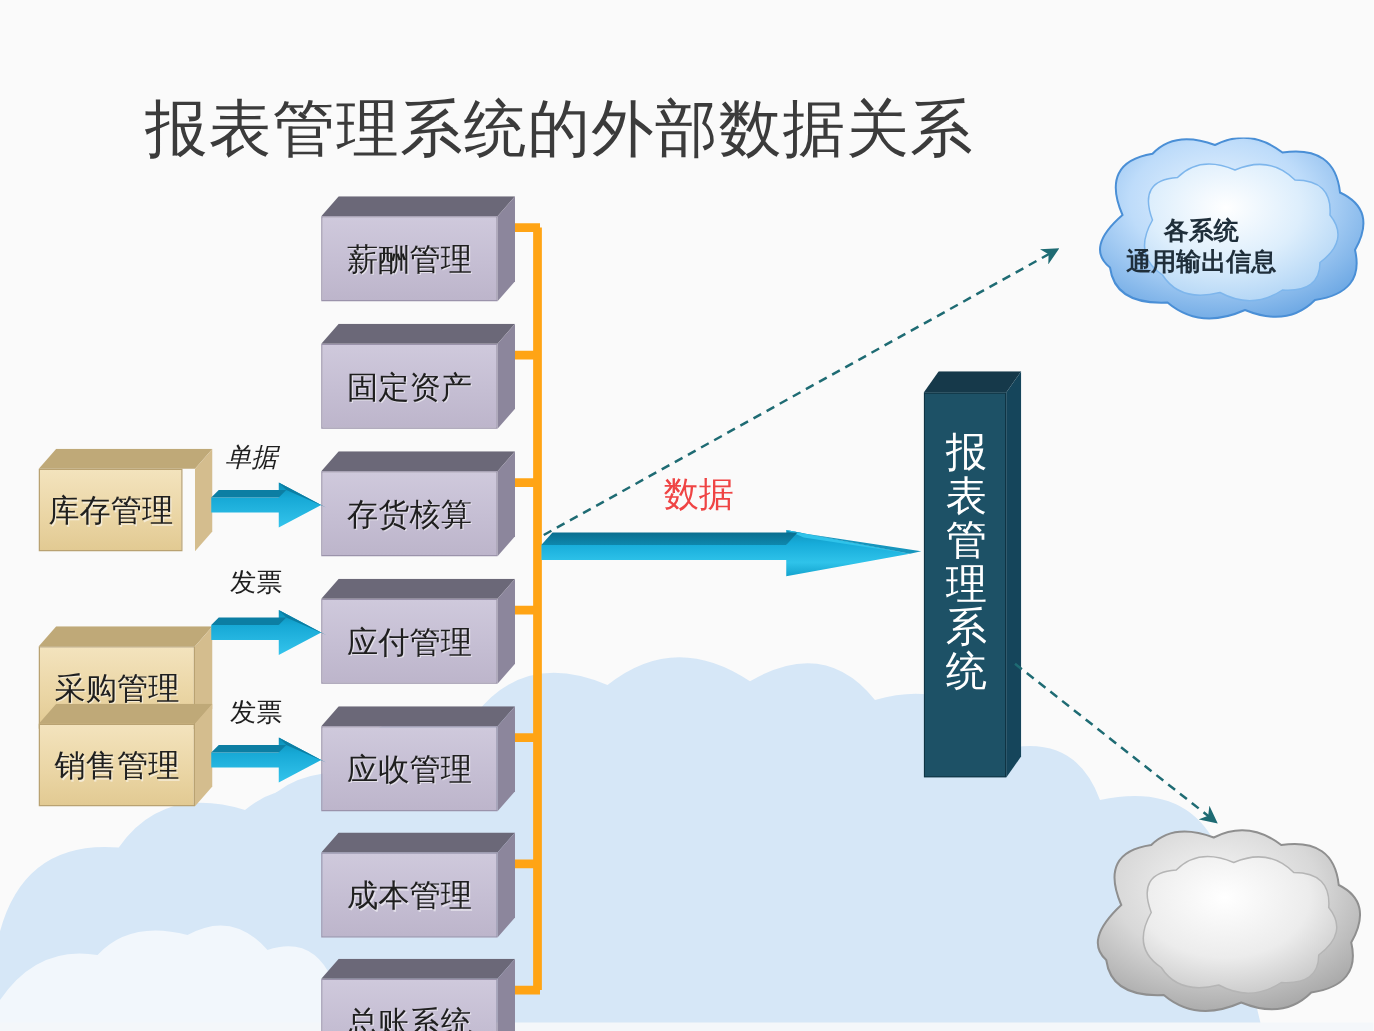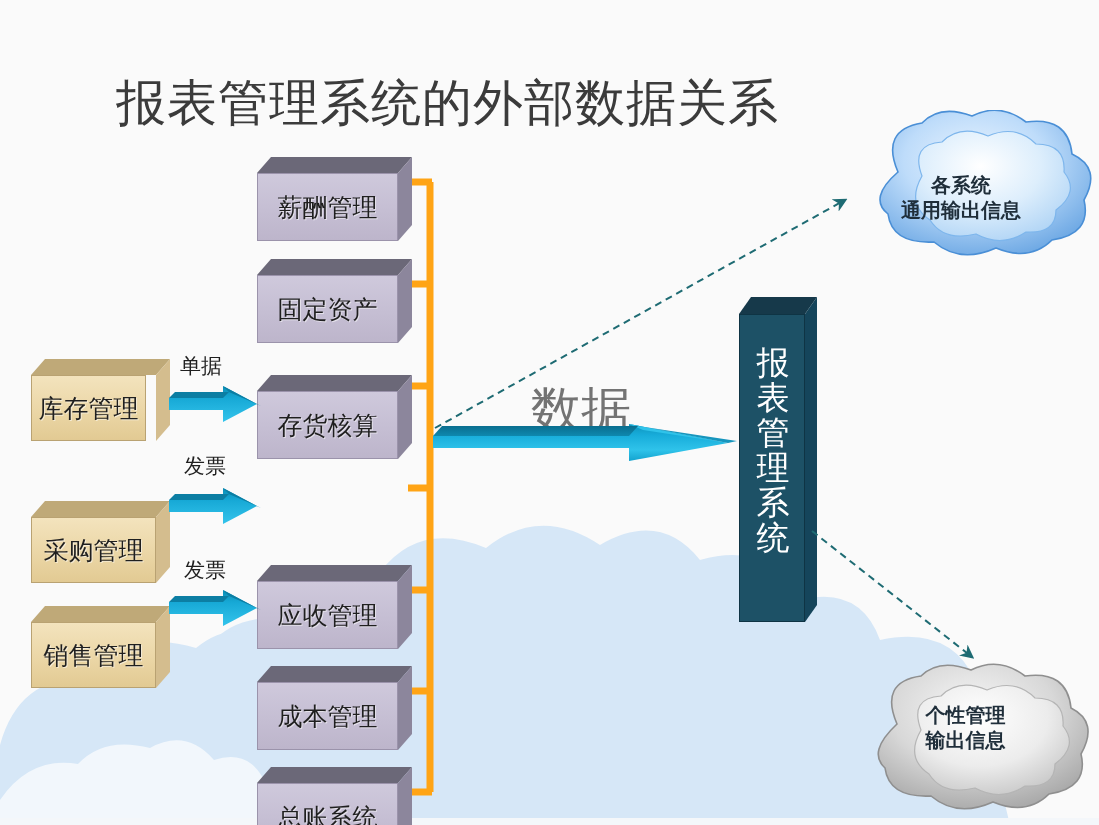--- a/index.html
+++ b/index.html
@@ -97,22 +97,22 @@
   .arrow-label {
     position: absolute;
     font-size: 21px;
     color: #1f1f1f;
     white-space: nowrap;
   }
   #data-label {
     position: absolute;
     left: 531px;
     top: 377px;
-    font-size: 50px;
-    color: #737373;
+    font-size: 28px;
+    color: #ef4444;
     white-space: nowrap;
   }
 
   
   .cloud-text {
     position: absolute;
     text-align: center;
     color: #1f2e3a;
     font-size: 20px;
     line-height: 1.25;
@@ -182,30 +182,39 @@
   <div class="box3d lav" style="left:257px; top:259px; width:155px; height:84px;">
     <svg width="155" height="84" style="position:absolute;left:0;top:0;" xmlns="http://www.w3.org/2000/svg">
       <polygon points="0,16 14,0 155,0 141,16" fill="#6b6878"></polygon>
       <polygon points="141,16 155,0 155,68 141,84" fill="#8c869c"></polygon>
     </svg>
     <div class="body" style="top:16px; width:141px; height:68px;">
       <span class="box-label">固定资产</span>
     </div>
   </div>
 
-  <div class="box3d lav" style="left:257px; top:375px; width:134px; height:84px;">
+  <div class="box3d lav" style="left:257px; top:361px; width:134px; height:84px;">
     <svg width="155" height="84" style="position:absolute;left:0;top:0;" xmlns="http://www.w3.org/2000/svg">
       <polygon points="0,16 14,0 155,0 141,16" fill="#6b6878"></polygon>
       <polygon points="141,16 155,0 155,68 141,84" fill="#8c869c"></polygon>
     </svg>
     <div class="body" style="top:16px; width:141px; height:68px;">
       <span class="box-label">存货核算</span>
     </div>
   </div>
 
+  <div class="box3d lav" style="left:257px; top:463px; width:155px; height:84px;">
+    <svg width="155" height="84" style="position:absolute;left:0;top:0;" xmlns="http://www.w3.org/2000/svg">
+      <polygon points="0,16 14,0 155,0 141,16" fill="#6b6878"></polygon>
+      <polygon points="141,16 155,0 155,68 141,84" fill="#8c869c"></polygon>
+    </svg>
+    <div class="body" style="top:16px; width:141px; height:68px;">
+      <span class="box-label">应付管理</span>
+    </div>
+  </div>
 
   <div class="box3d lav" style="left:257px; top:666px; width:155px; height:84px;">
     <svg width="155" height="84" style="position:absolute;left:0;top:0;" xmlns="http://www.w3.org/2000/svg">
       <polygon points="0,16 14,0 155,0 141,16" fill="#6b6878"></polygon>
       <polygon points="141,16 155,0 155,68 141,84" fill="#8c869c"></polygon>
     </svg>
     <div class="body" style="top:16px; width:141px; height:68px;">
       <span class="box-label">成本管理</span>
     </div>
   </div>
@@ -232,21 +241,21 @@
 
   <div class="box3d tan" style="left:31px; top:359px; width:139px; height:82px;">
     <svg width="139" height="82" style="position:absolute;left:0;top:0;" xmlns="http://www.w3.org/2000/svg">
       <polygon points="0,16 14,0 139,0 125,16" fill="#bfa978"></polygon>
       <polygon points="125,16 139,0 139,66 125,82" fill="#d4bd8e"></polygon>
     </svg>
     <div class="body" style="top:16px; width:115px; height:66px;">
       <span class="box-label">库存管理</span>
     </div>
   </div>
-  <div class="arrow-label" style="left:180px; top:352px;">单据</div>
+  <div class="arrow-label" style="left:180px; top:352px;font-style:italic;">单据</div>
   <svg style="position:absolute;left:165px;top:380px;" width="100" height="48" xmlns="http://www.w3.org/2000/svg">
     <defs>
       <linearGradient id="ag1" x1="0" y1="0" x2="0" y2="1">
         <stop offset="0%" stop-color="#0A8DB4"></stop>
         <stop offset="35%" stop-color="#17A9D6"></stop>
         <stop offset="100%" stop-color="#34C4EC"></stop>
       </linearGradient>
     </defs>
     <polygon points="4,18 58,18 58,6 92,24 58,42 58,30 4,30" fill="url(#ag1)"></polygon>
     <polygon points="4,18 10,12 64,12 58,18" fill="#0C7EA3"></polygon>
@@ -262,21 +271,21 @@
       <span class="box-label">采购管理</span>
     </div>
   </div>
   <div class="arrow-label" style="left:184px; top:452px;">发票</div>
   <svg style="position:absolute;left:165px;top:482px;" width="100" height="48" xmlns="http://www.w3.org/2000/svg">
     <polygon points="4,18 58,18 58,6 92,24 58,42 58,30 4,30" fill="url(#ag1)"></polygon>
     <polygon points="4,18 10,12 64,12 58,18" fill="#0C7EA3"></polygon>
     <polygon points="58,6 64,12 96,26 92,24" fill="#0C7EA3"></polygon>
   </svg>
 
-  <div class="box3d tan" style="left:31px; top:563px; width:139px; height:82px;margin-top:43px;">
+  <div class="box3d tan" style="left:31px; top:563px; width:139px; height:82px;">
     <svg width="139" height="82" style="position:absolute;left:0;top:0;" xmlns="http://www.w3.org/2000/svg">
       <polygon points="0,16 14,0 139,0 125,16" fill="#bfa978"></polygon>
       <polygon points="125,16 139,0 139,66 125,82" fill="#d4bd8e"></polygon>
     </svg>
     <div class="body" style="top:16px; width:125px; height:66px;">
       <span class="box-label">销售管理</span>
     </div>
   </div>
   <div class="arrow-label" style="left:184px; top:556px;">发票</div>
   <svg style="position:absolute;left:165px;top:584px;" width="100" height="48" xmlns="http://www.w3.org/2000/svg">
@@ -379,18 +388,14 @@
     <g>
       <path d="M54 64 Q 36 22 78 16 Q 96 -2 128 10 Q 156 -4 182 16
                Q 224 10 228 48 Q 256 62 238 94 Q 246 128 206 134
                Q 184 156 150 142 Q 114 158 88 136 Q 46 138 42 108
                Q 24 92 54 64 Z" fill="url(#cgOuter)" stroke="#8f8f8f" stroke-width="1.6"></path>
       <path d="M78 70 Q 66 38 98 36 Q 116 18 144 30 Q 172 18 192 38
                Q 222 38 220 66 Q 236 86 212 104 Q 212 128 182 126
                Q 158 142 132 128 Q 100 136 86 114 Q 62 98 78 70 Z" fill="url(#cgInner)" stroke="#b5b5b5" stroke-width="1.2"></path>
     </g>
   </svg>
-  <div class="cloud-text" id="cloud-gray-text">
-    <div>个性管理</div>
-    <div>输出信息</div>
-  </div>
 
 </div>
 
 </body></html>

